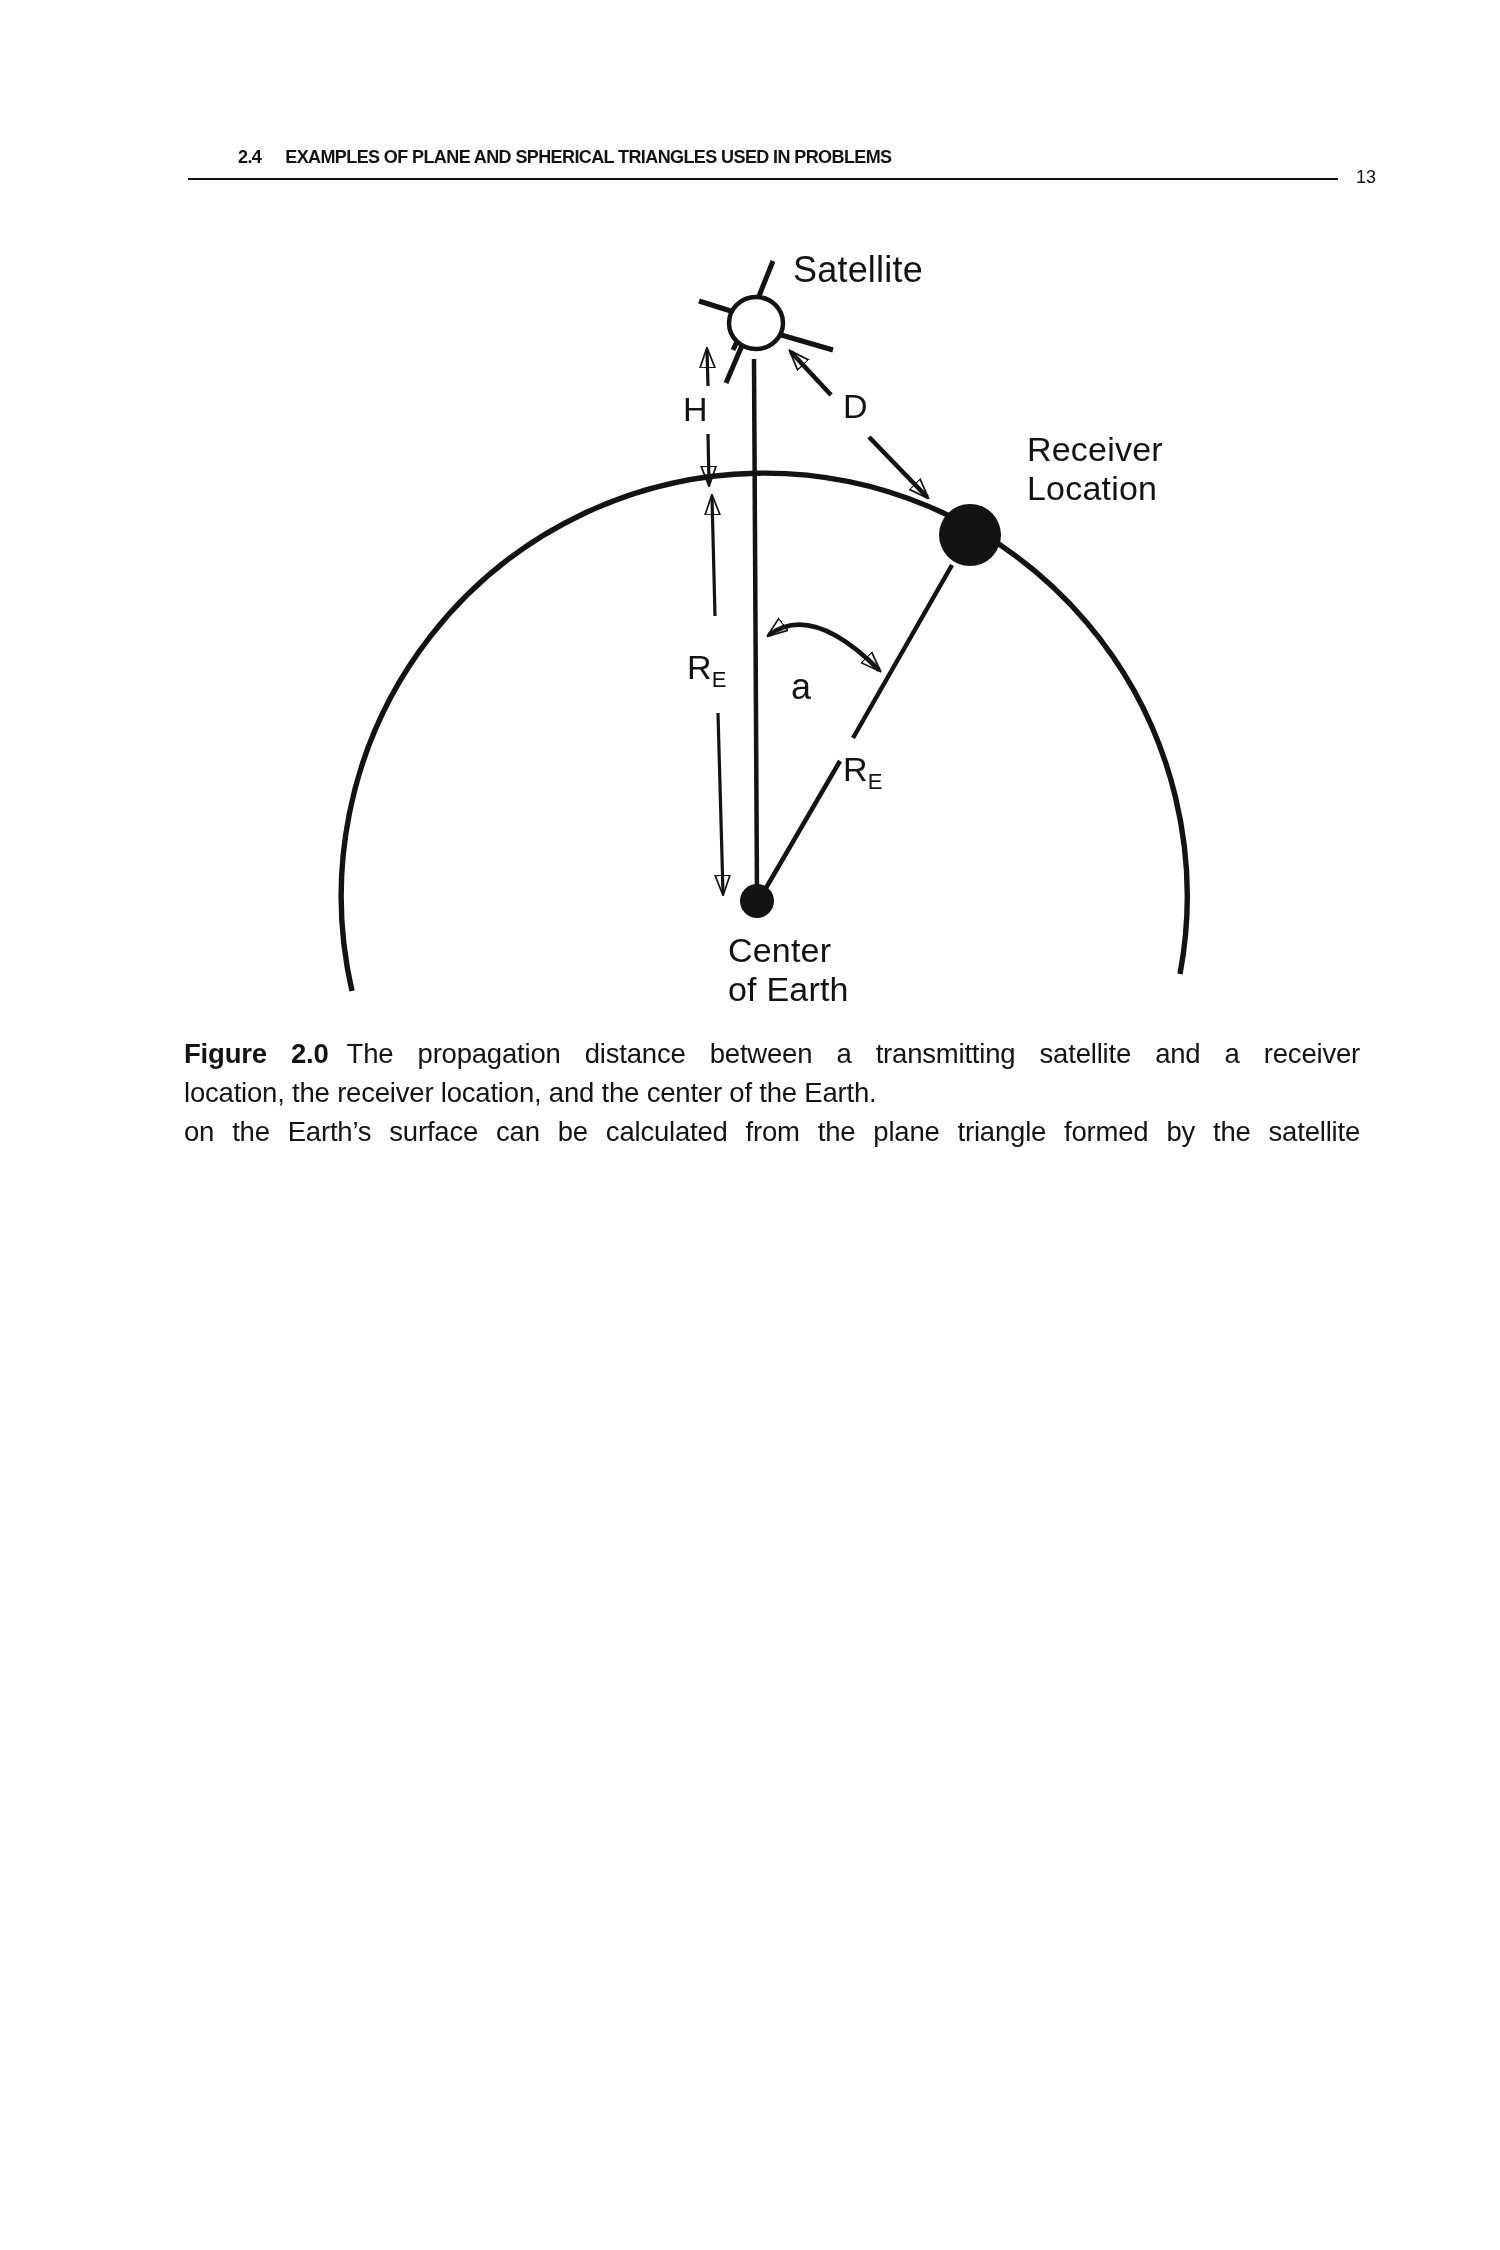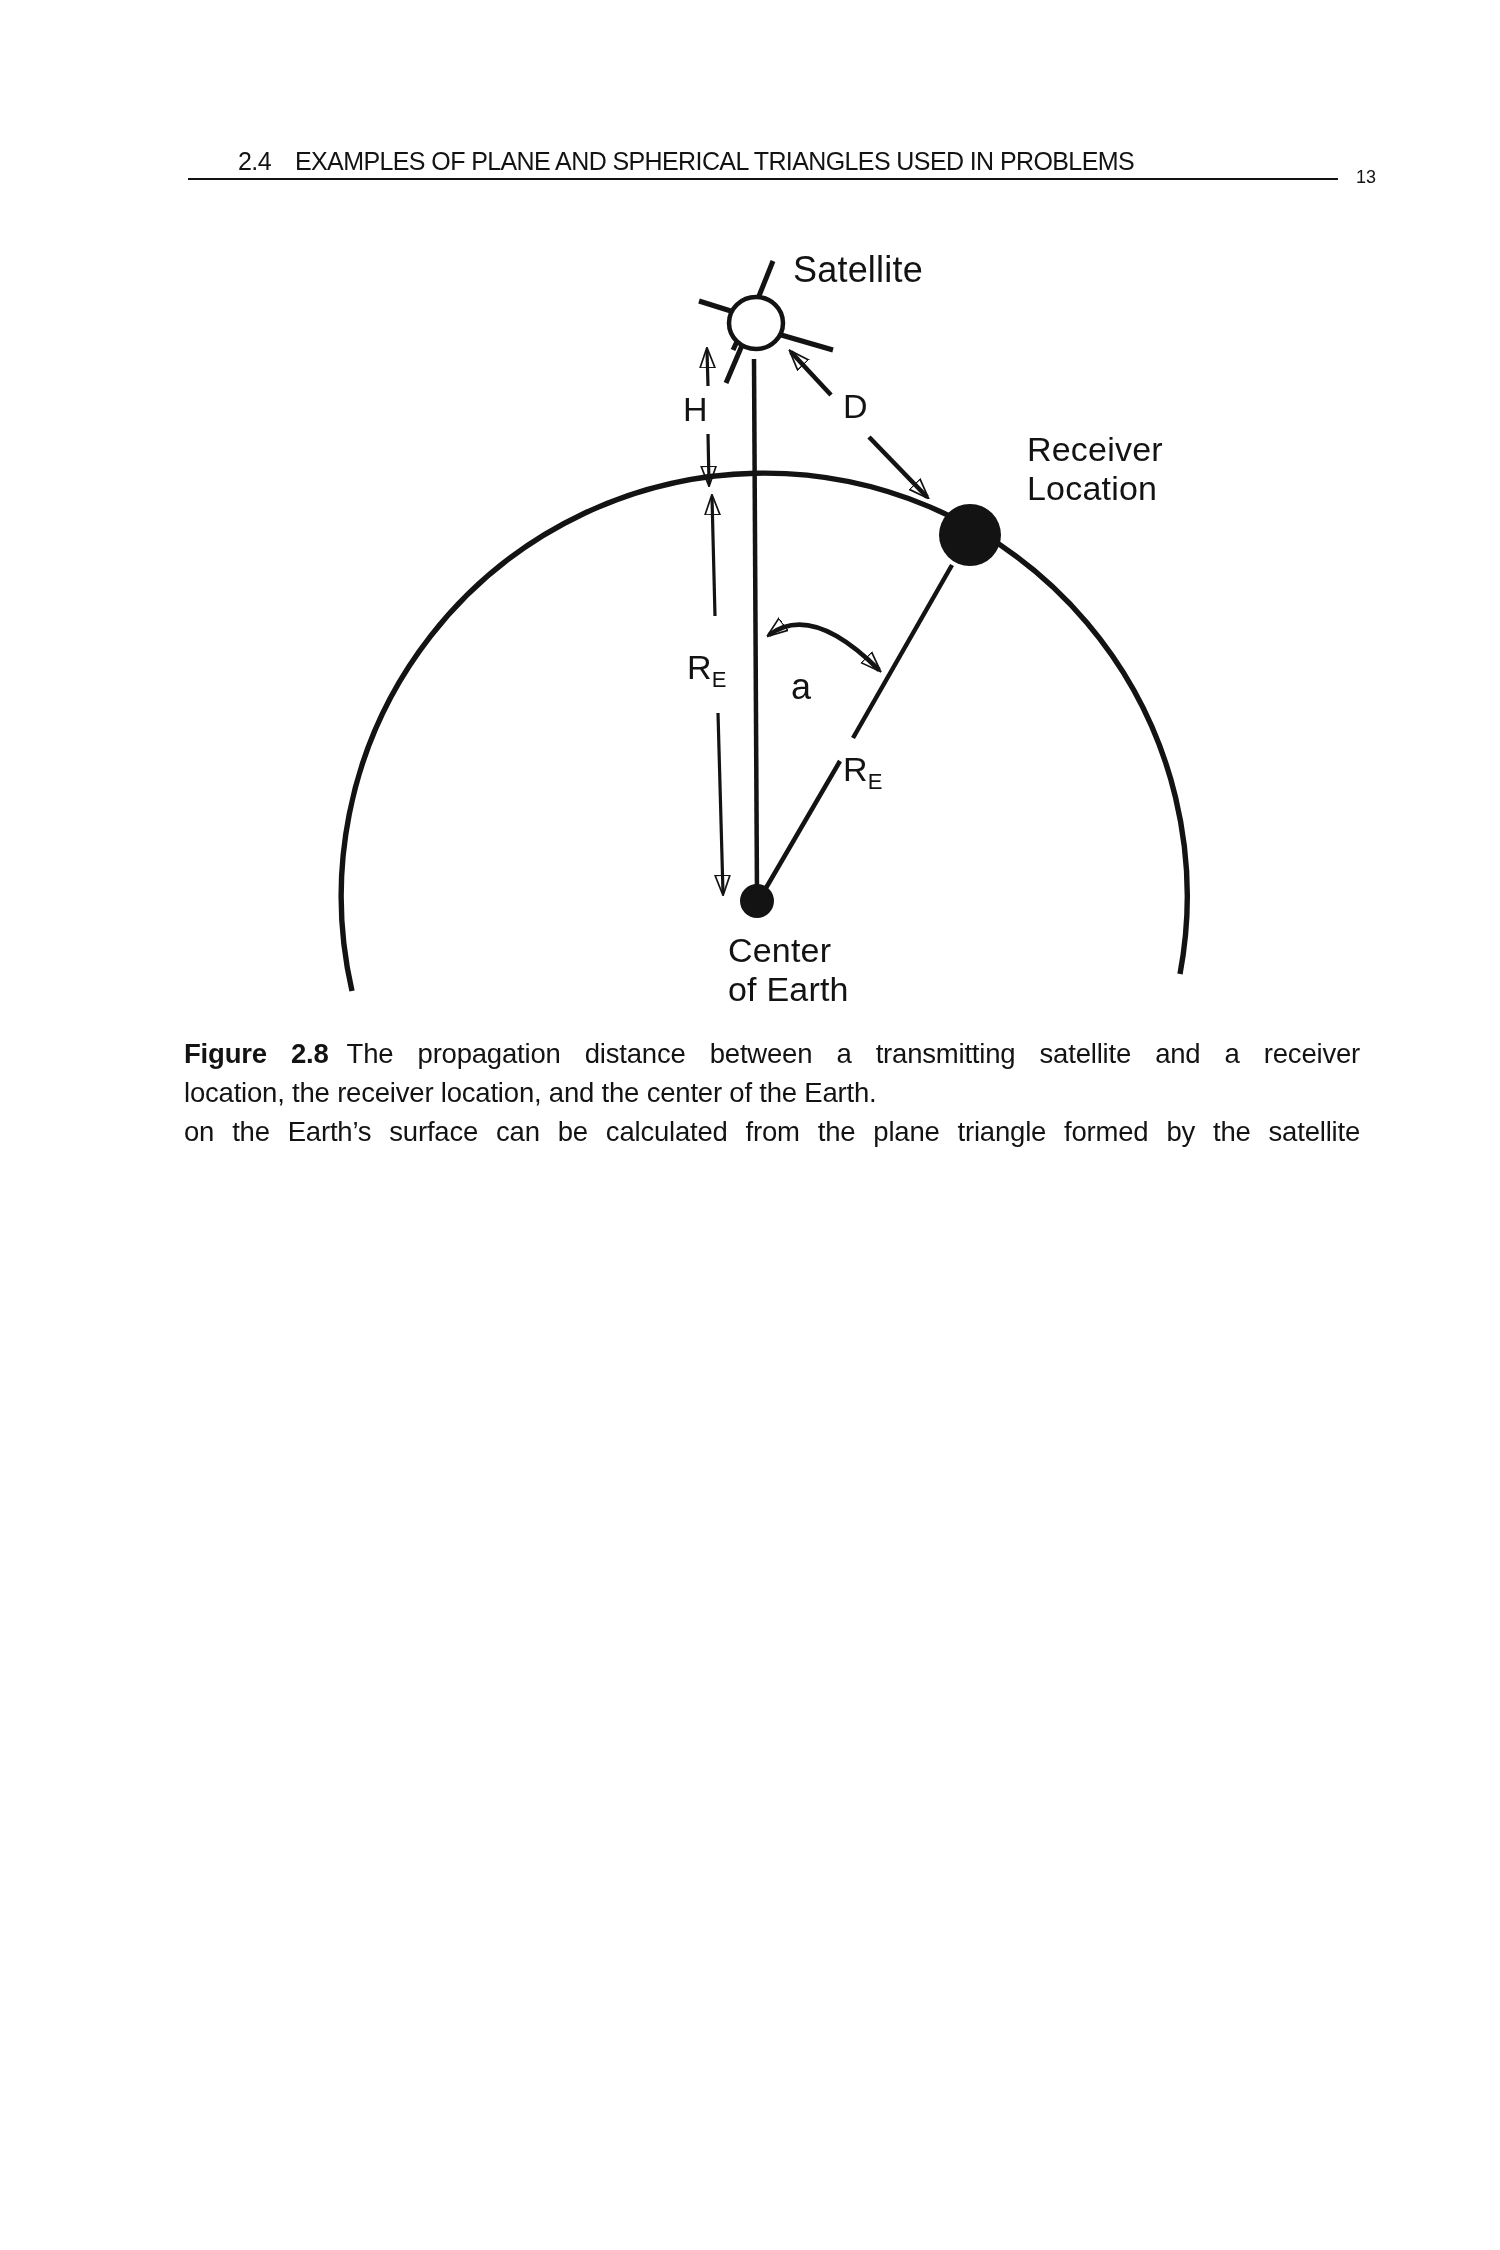--- a/index.html
+++ b/index.html
@@ -5,21 +5,21 @@
   :root { --ink:#131313; --paper:#ffffff; }
   html,body { margin:0; padding:0; background:#e8e8e8; }
   .page {
     position:relative; width:1500px; height:2250px;
     background:var(--paper); overflow:hidden;
     font-family:"Liberation Sans", sans-serif; color:var(--ink);
   }
   
   .hdr-title {
     position:absolute; left:238px; top:147px;
-    font-size:25px; letter-spacing:-0.6px; white-space:nowrap;
+    font-size:18px; letter-spacing:-0.6px; white-space:nowrap;font-weight:bold;
   }
   .hdr-title .sec { margin-right:24px; }
   .hdr-page {
     position:absolute; left:1356px; top:147px; width:40px;
     font-size:18px; text-align:left;margin-top:20px;
   }
   .hdr-rule {
     position:absolute; left:188px; top:178px; width:1150px; height:0;
     border-top:2.6px solid var(--ink);
   }
@@ -99,18 +99,18 @@
     <text x="1027" y="461">Receiver</text>
     <text x="1027" y="500">Location</text>
     <text x="687" y="679"><tspan>R</tspan><tspan class="sub" dy="8">E</tspan></text>
     <text class="biglabel" x="791" y="699">a</text>
     <text x="843" y="781"><tspan>R</tspan><tspan class="sub" dy="8">E</tspan></text>
     <text x="728" y="962">Center</text>
     <text x="728" y="1001">of Earth</text>
   </svg>
 
   <div class="caption">
-    <div class="cap-line cap-just"><span class="cap-b">Figure 2.8</span><span class="cap-gap"></span><span>The propagation distance between a transmitting satellite and a receiver</span></div>
+    <div class="cap-line cap-just"><span class="cap-b">Figure 2.0</span><span class="cap-gap"></span><span>The propagation distance between a transmitting satellite and a receiver</span></div>
     <div class="cap-line">location, the receiver location, and the center of the Earth.</div>
     <div class="cap-line cap-just">on the Earth’s surface can be calculated from the plane triangle formed by the satellite</div>
   </div>
 
 </div>
 
 </body></html>

